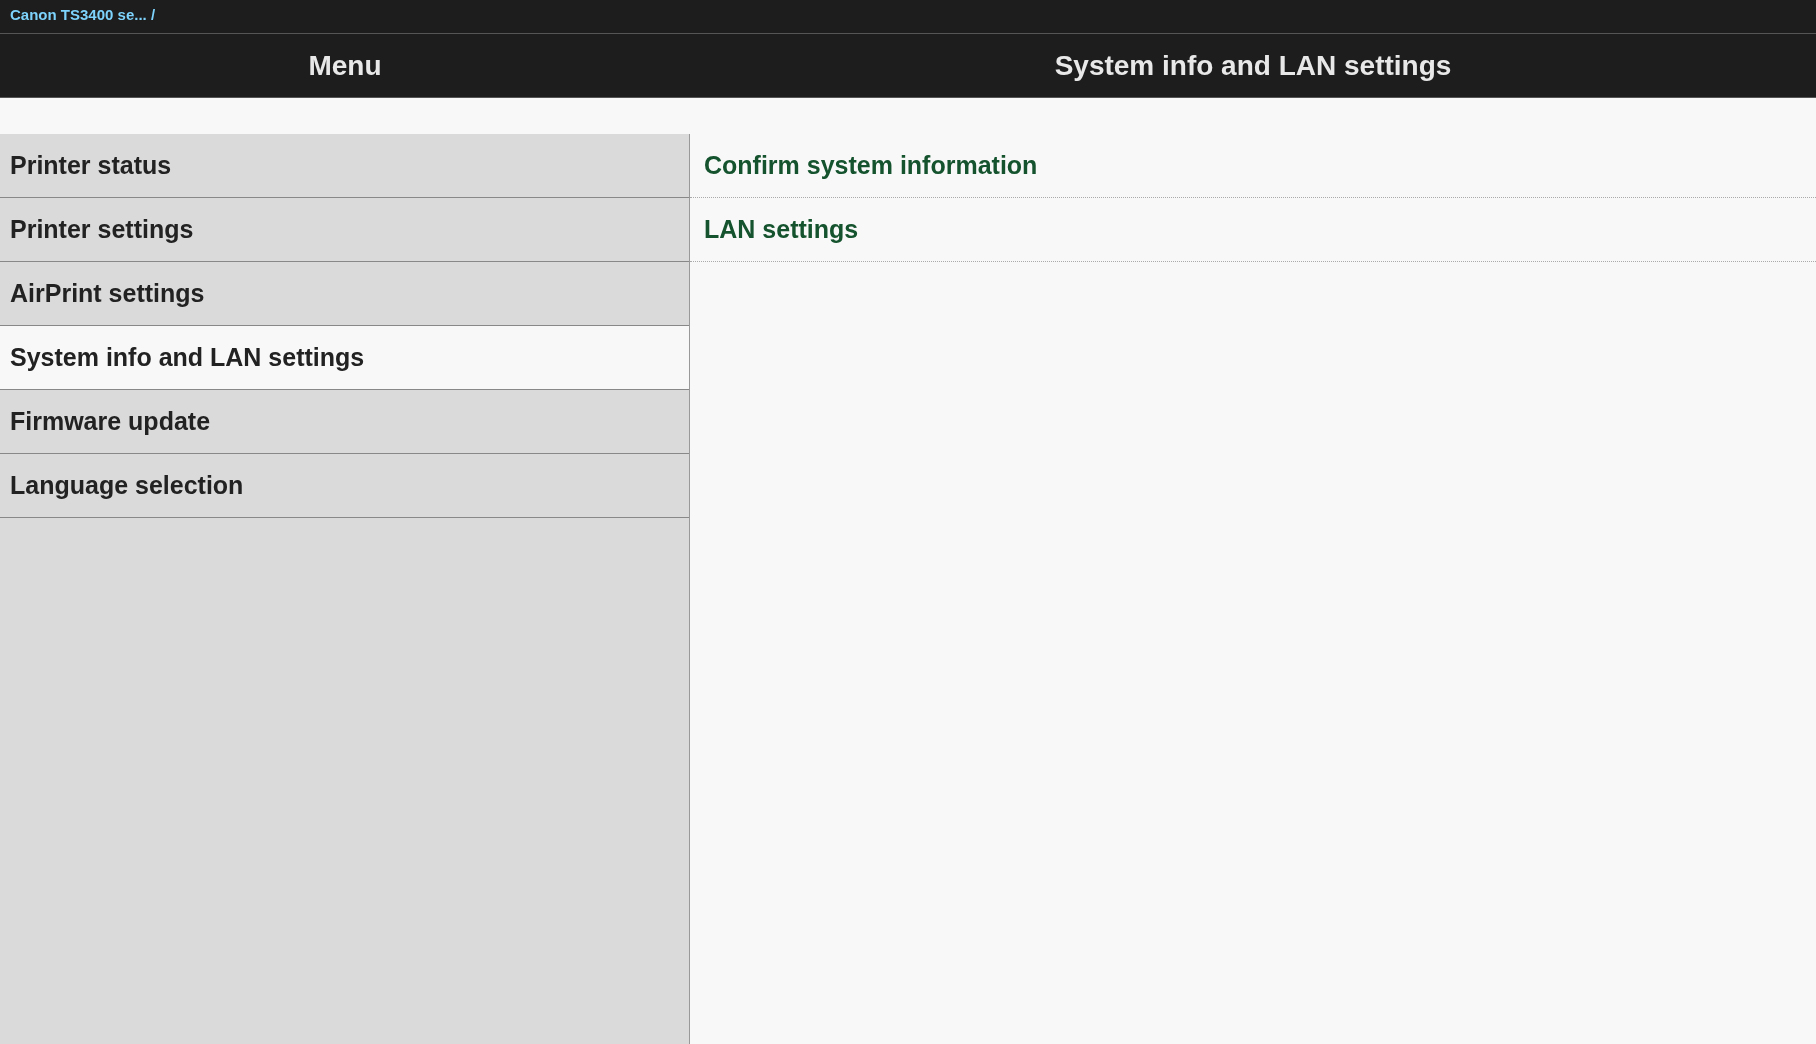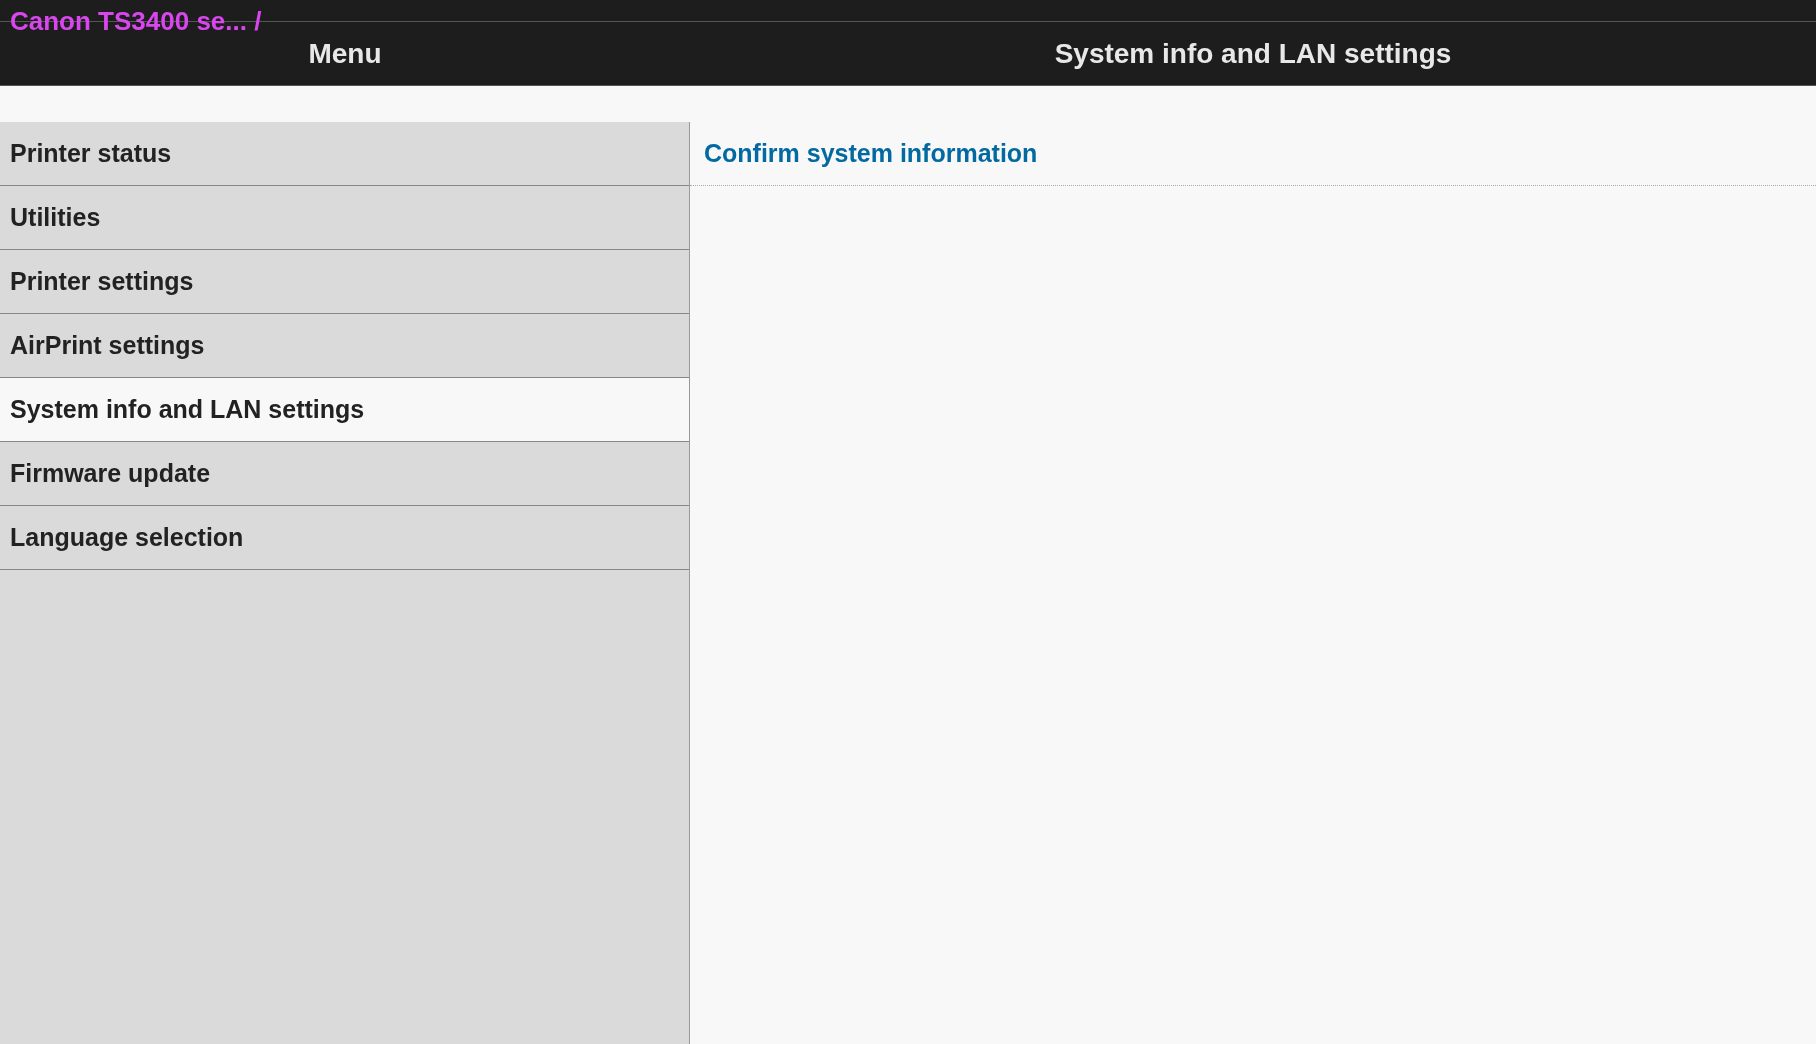--- a/index.html
+++ b/index.html
@@ -9,26 +9,26 @@
   }
   body {
     font-family: Arial, Helvetica, sans-serif;
     background: #f8f8f8;
     width: 1816px;
     height: 1044px;
     overflow: hidden;
   }
   .breadcrumb-bar {
     background: #1d1d1d;
-    color: #d946ef;
+    color: #7dd3fc;
     padding: 6px 10px;
-    font-size: 26px;
+    font-size: 15px;
     font-weight: bold;
     border-bottom: 1px solid #555;
-    height: 22px;
+    height: 34px;
   }
   .header-bar {
     display: flex;
     background: #1d1d1d;
     color: #e8e8e8;
     height: 64px;
     border-bottom: 1px solid #555;
   }
   .header-left {
     width: 690px;
@@ -84,41 +84,41 @@
     cursor: pointer;
   }
   .detail-panel {
     flex: 1;
     background: #f8f8f8;
   }
   .detail-item {
     padding: 17px 14px;
     font-size: 25px;
     font-weight: bold;
-    color: #0369a1;
+    color: #14532d;
     border-bottom: 1px dotted #aaa;
     cursor: pointer;
   }
 </style>
 </head>
 <body>
 
 <div class="breadcrumb-bar">Canon TS3400 se... /</div>
 
 <div class="header-bar">
   <div class="header-left">Menu</div>
   <div class="header-right">System info and LAN settings</div>
 </div>
 
 <div class="content-area">
   <div class="menu-panel">
     <div class="menu-item">Printer status</div>
-    <div class="menu-item">Utilities</div>
     <div class="menu-item">Printer settings</div>
     <div class="menu-item">AirPrint settings</div>
     <div class="menu-item selected">System info and LAN settings</div>
     <div class="menu-item">Firmware update</div>
     <div class="menu-item">Language selection</div>
   </div>
   <div class="detail-panel">
     <div class="detail-item">Confirm system information</div>
+    <div class="detail-item">LAN settings</div>
   </div>
 </div>
 
 </body></html>

